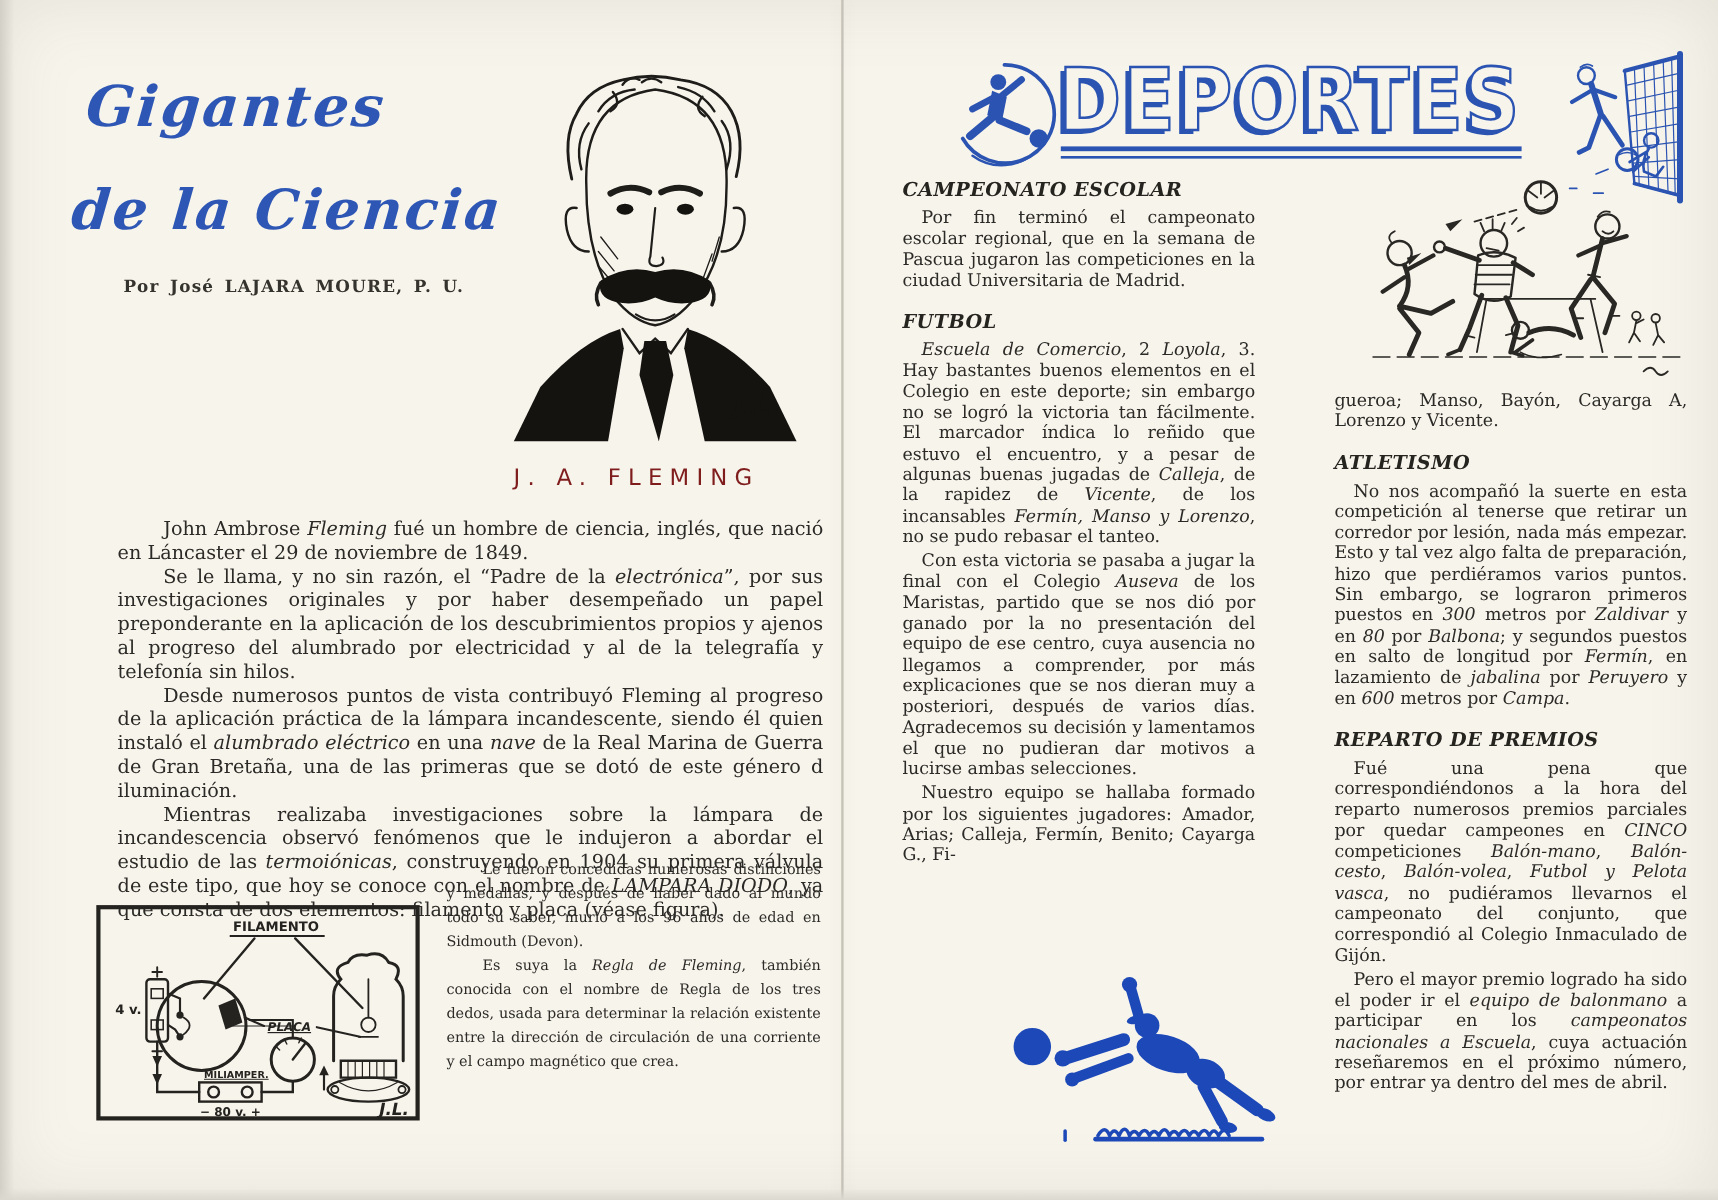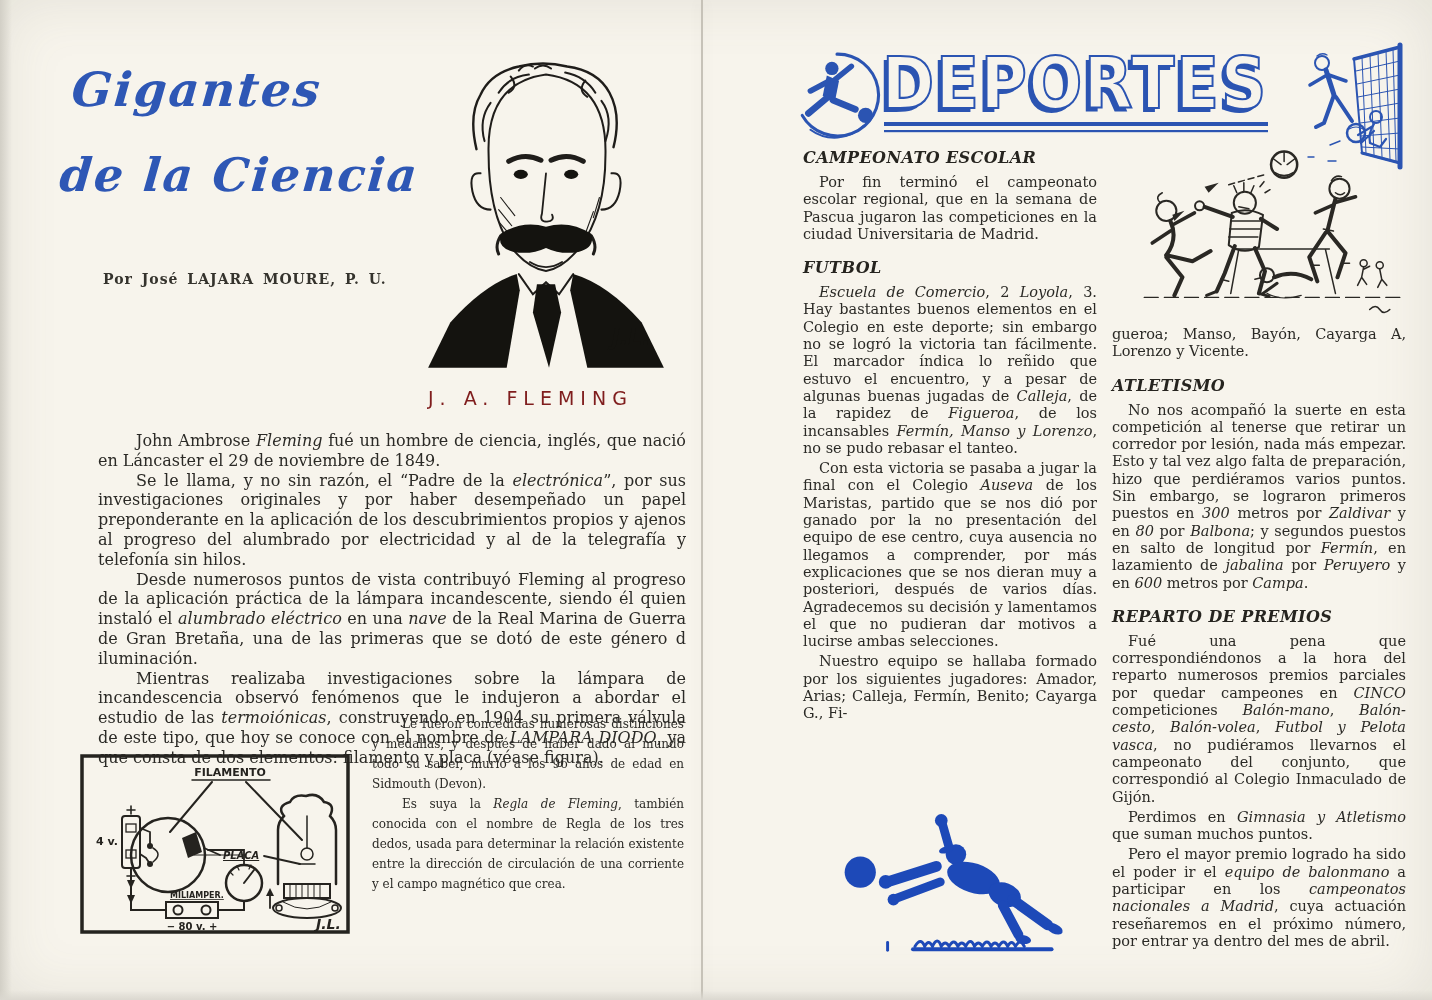--- a/index.html
+++ b/index.html
@@ -15,36 +15,36 @@
     background:linear-gradient(to top,#dbd8d0,rgba(219,216,208,0));}
   .gutter{position:absolute;left:701px;top:0;width:2px;height:100%;
     background:#c6c2b8;box-shadow:4px 0 10px rgba(90,85,70,.06),-4px 0 10px rgba(90,85,70,.06);}
 
   
   .title-line{position:absolute;color:#2e57b5;font-style:italic;font-weight:700;
     transform:skewX(-5deg);letter-spacing:2px;line-height:1;}
   .title-1{left:72px;top:66px;font-size:47px;}
   .title-2{left:60px;top:152px;font-size:46px;}
   .byline{position:absolute;left:103px;top:231px;font-size:14px;font-weight:700;
-    letter-spacing:1px;word-spacing:3px;color:#35332d;margin-top:40px;}
+    letter-spacing:1px;word-spacing:3px;color:#35332d;}
   .portrait{position:absolute;left:414px;top:20px;width:264px;height:348px;}
   .caption{position:absolute;left:428px;top:387px;font-family:"DejaVu Sans","Liberation Sans",sans-serif;
     font-size:19px;letter-spacing:6px;color:#7f1d1d;font-weight:500;}
   .body-main{position:absolute;left:98px;top:431px;width:588px;}
   .body-main p{margin:0;font-size:16px;line-height:19.8px;text-align:justify;text-indent:38px;}
   .figure{position:absolute;left:78px;top:752px;width:274px;height:184px;}
   .body-col{position:absolute;left:372px;top:714px;width:312px;}
   .body-col p{margin:0;font-size:12px;line-height:20px;text-align:justify;text-indent:30px;}
 
   
   .kicker-icon{position:absolute;left:790px;top:48px;width:94px;height:94px;}
   .deportes{position:absolute;left:878px;top:38px;width:410px;height:102px;}
   .goal-icon{position:absolute;left:1288px;top:36px;width:140px;height:142px;}
   .col{position:absolute;width:294px;}
-  .col-1{left:803px;top:148px;}
+  .col-1{left:752px;top:148px;}
   .col-2{left:1112px;top:326px;}
   .col h3{margin:15px 0 7px;font-size:16px;font-weight:600;font-style:italic;
     letter-spacing:.4px;color:#26241f;}
   .col h3:first-child{margin-top:0;}
   .col p{margin:0 0 3px;font-size:14.5px;line-height:17.3px;text-align:justify;text-indent:16px;}
   .col p.no-indent{text-indent:0;}
   .cartoon{position:absolute;left:1116px;top:144px;width:304px;height:180px;}
   .keeper{position:absolute;left:822px;top:798px;width:262px;height:164px;}
   svg text{font-family:"DejaVu Sans","Liberation Sans",sans-serif;}
 </style>
@@ -197,21 +197,21 @@
         <circle cx="68" cy="96" r="9" stroke-width="2.5"></circle>
         <path d="M61,92 q7,-4 14,0" stroke-width="1.2"></path>
         <path d="M52,104 l-10,4 M20,120 h6 M40,124 h8" stroke-width="1.4"></path>
       </g>
     </svg>
 
     <div class="col col-1">
       <h3>CAMPEONATO ESCOLAR</h3>
       <p>Por fin terminó el campeonato escolar regional, que en la semana de Pascua jugaron las competiciones en la ciudad Universitaria de Madrid.</p>
       <h3>FUTBOL</h3>
-      <p><i>Escuela de Comercio</i>, 2 <i>Loyola</i>, 3. Hay bastantes buenos elementos en el Colegio en este deporte; sin embargo no se logró la victoria tan fácilmente. El marcador índica lo reñido que estuvo el encuentro, y a pesar de algunas buenas jugadas de <i>Calleja</i>, de la rapidez de <i>Figueroa</i>, de los incansables <i>Fermín, Manso y Lorenzo</i>, no se pudo rebasar el tanteo.</p>
+      <p><i>Escuela de Comercio</i>, 2 <i>Loyola</i>, 3. Hay bastantes buenos elementos en el Colegio en este deporte; sin embargo no se logró la victoria tan fácilmente. El marcador índica lo reñido que estuvo el encuentro, y a pesar de algunas buenas jugadas de <i>Calleja</i>, de la rapidez de <i>Vicente</i>, de los incansables <i>Fermín, Manso y Lorenzo</i>, no se pudo rebasar el tanteo.</p>
       <p>Con esta victoria se pasaba a jugar la final con el Colegio <i>Auseva</i> de los Maristas, partido que se nos dió por ganado por la no presentación del equipo de ese centro, cuya ausencia no llegamos a comprender, por más explicaciones que se nos dieran muy a posteriori, después de varios días. Agradecemos su decisión y lamentamos el que no pudieran dar motivos a lucirse ambas selecciones.</p>
       <p>Nuestro equipo se hallaba formado por los siguientes jugadores: Amador, Arias; Calleja, Fermín, Benito; Cayarga G., Fi-</p>
     </div>
 
     <svg class="cartoon" viewBox="0 0 302 178">
       <g stroke="#2a2824" fill="none" stroke-width="2" stroke-linecap="round" stroke-linejoin="round">
         <circle cx="167" cy="20" r="13" stroke-width="2.5"></circle>
         <path d="M156,14 l8,6 M167,7 v10 M178,14 l-8,6 M158,28 q9,6 18,0" stroke-width="1.5"></path>
         <path d="M112,40 L148,30" stroke-dasharray="6,4" stroke-width="1.5"></path>
         <path d="M28,152 H284" stroke-dasharray="14,6" stroke-width="1.2"></path>
@@ -255,22 +255,21 @@
       <polygon points="88,42 102,38 92,48" fill="#2a2824"></polygon>
       <polygon points="56,70 68,66 58,76" fill="#2a2824"></polygon>
     </svg>
 
     <div class="col col-2">
       <p class="no-indent">gueroa; Manso, Bayón, Cayarga A, Lorenzo y Vicente.</p>
       <h3>ATLETISMO</h3>
       <p>No nos acompañó la suerte en esta competición al tenerse que retirar un corredor por lesión, nada más empezar. Esto y tal vez algo falta de preparación, hizo que perdiéramos varios puntos. Sin embargo, se lograron primeros puestos en <i>300</i> metros por <i>Zaldivar</i> y en <i>80</i> por <i>Balbona</i>; y segundos puestos en salto de longitud por <i>Fermín</i>, en lazamiento de <i>jabalina</i> por <i>Peruyero</i> y en <i>600</i> metros por <i>Campa</i>.</p>
       <h3>REPARTO DE PREMIOS</h3>
       <p>Fué una pena que correspondiéndonos a la hora del reparto numerosos premios parciales por quedar campeones en <i>CINCO</i> competiciones <i>Balón-mano</i>, <i>Balón-cesto</i>, <i>Balón-volea</i>, <i>Futbol y Pelota vasca</i>, no pudiéramos llevarnos el campeonato del conjunto, que correspondió al Colegio Inmaculado de Gijón.</p>
-      <p>Perdimos en <i>Gimnasia y Atletismo</i> que suman muchos puntos.</p>
-      <p>Pero el mayor premio logrado ha sido el poder ir el <i>equipo de balonmano</i> a participar en los <i>campeonatos nacionales a Madrid</i>, cuya actuación reseñaremos en el próximo número, por entrar ya dentro del mes de abril.</p>
+      <p>Pero el mayor premio logrado ha sido el poder ir el <i>equipo de balonmano</i> a participar en los <i>campeonatos nacionales a Escuela</i>, cuya actuación reseñaremos en el próximo número, por entrar ya dentro del mes de abril.</p>
     </div>
 
     <svg class="keeper" viewBox="0 0 262 168">
       <g fill="#1d49b8" stroke="#1d49b8" stroke-linecap="round">
         <circle cx="36" cy="76" r="16" stroke="none"></circle>
         <circle cx="62" cy="86" r="7" stroke="none"></circle>
         <path d="M64,86 L114,70" fill="none" stroke-width="11"></path>
         <circle cx="70" cy="104" r="6" stroke="none"></circle>
         <path d="M72,103 L118,86" fill="none" stroke-width="9"></path>
         <path d="M128,54 L120,26" fill="none" stroke-width="9"></path>

